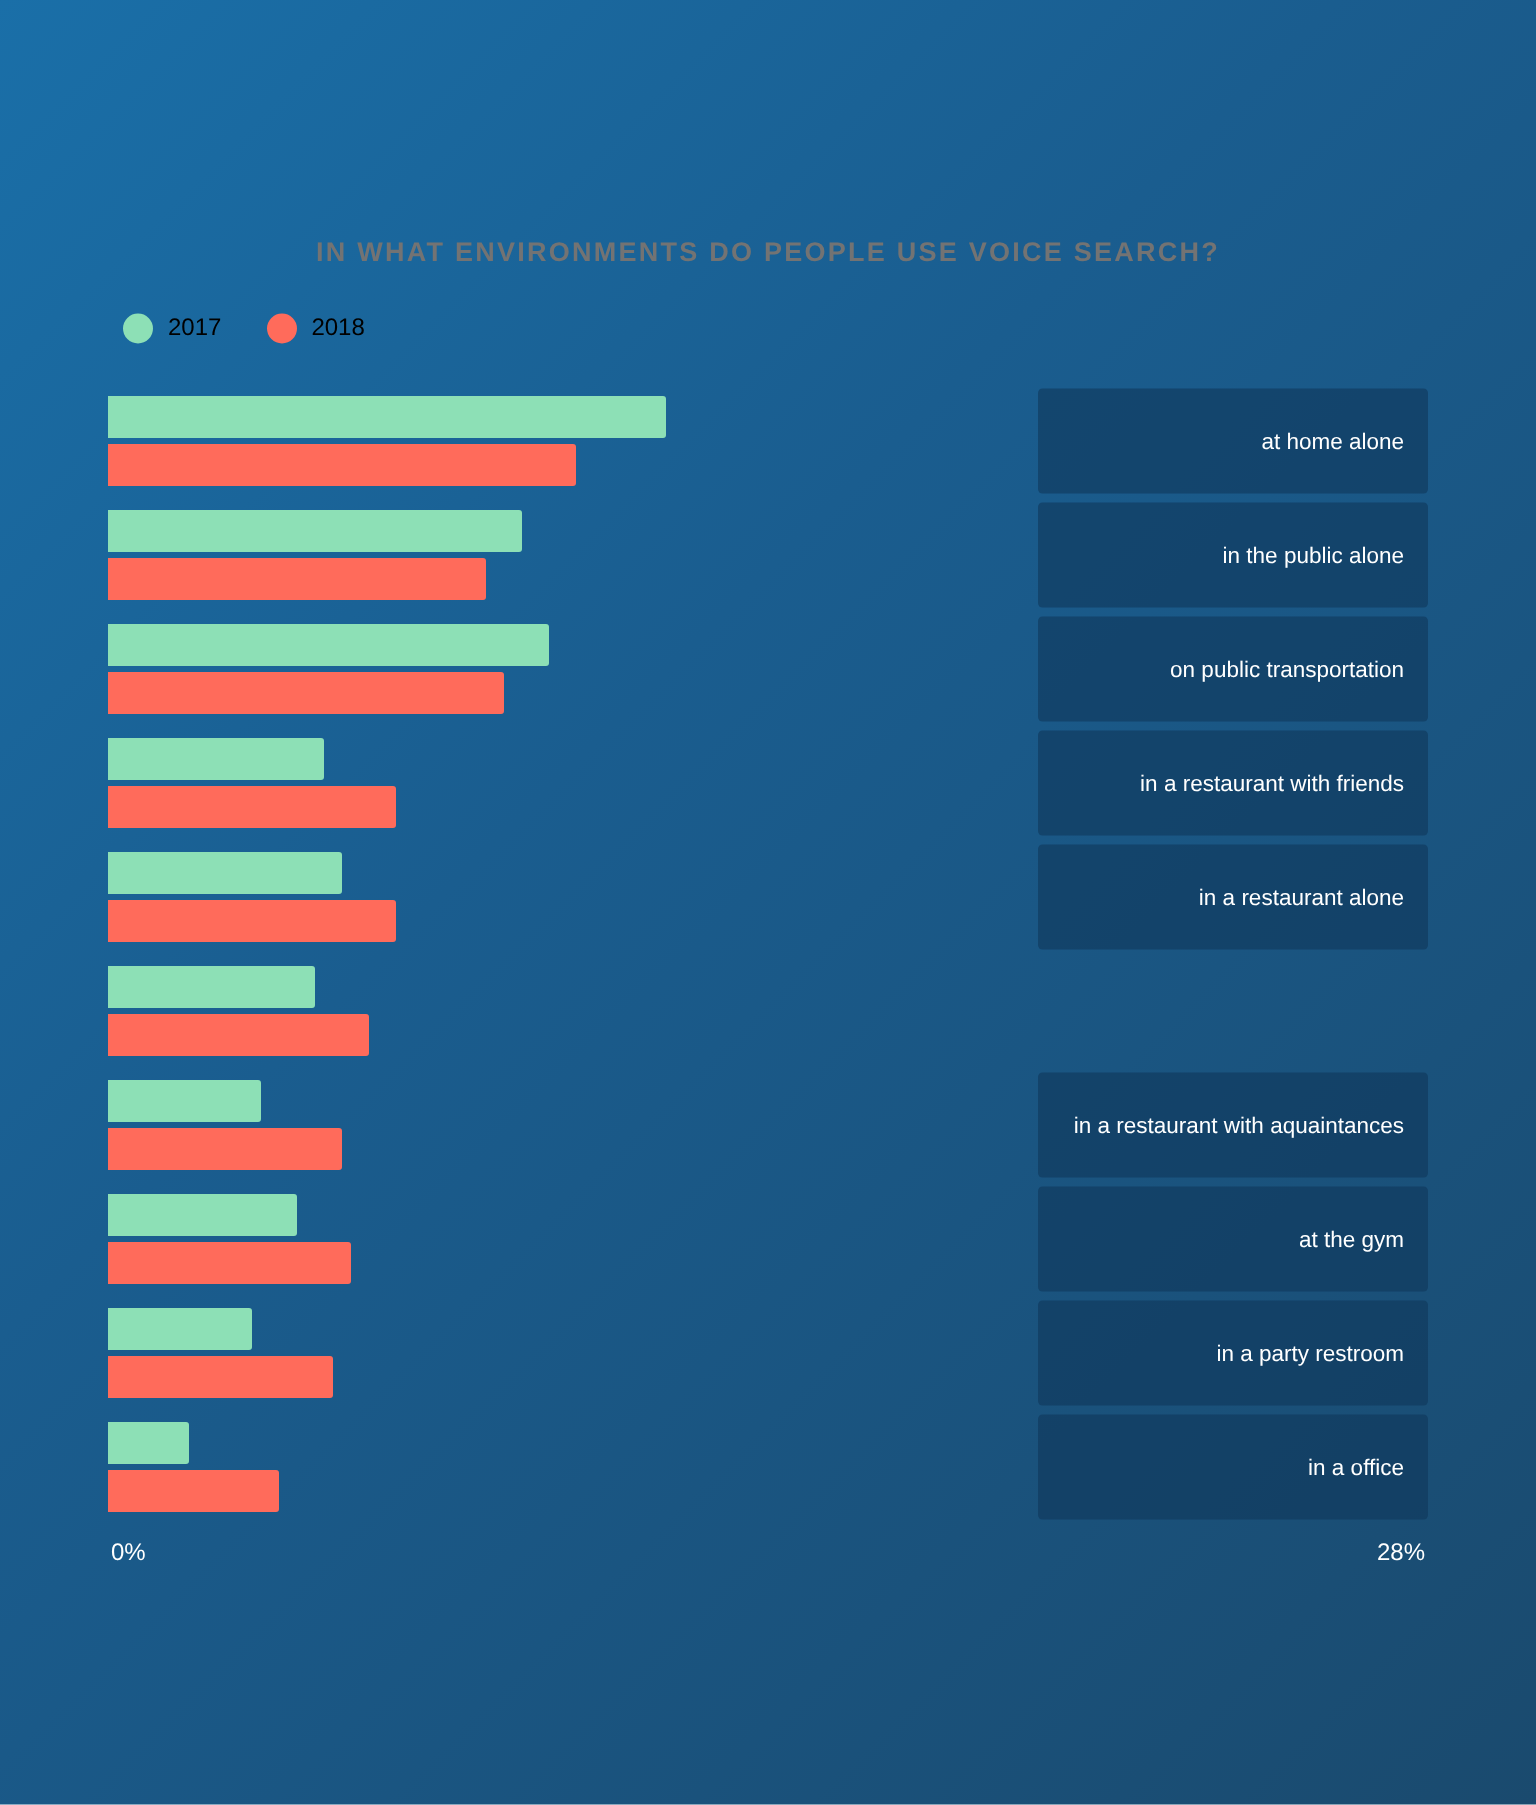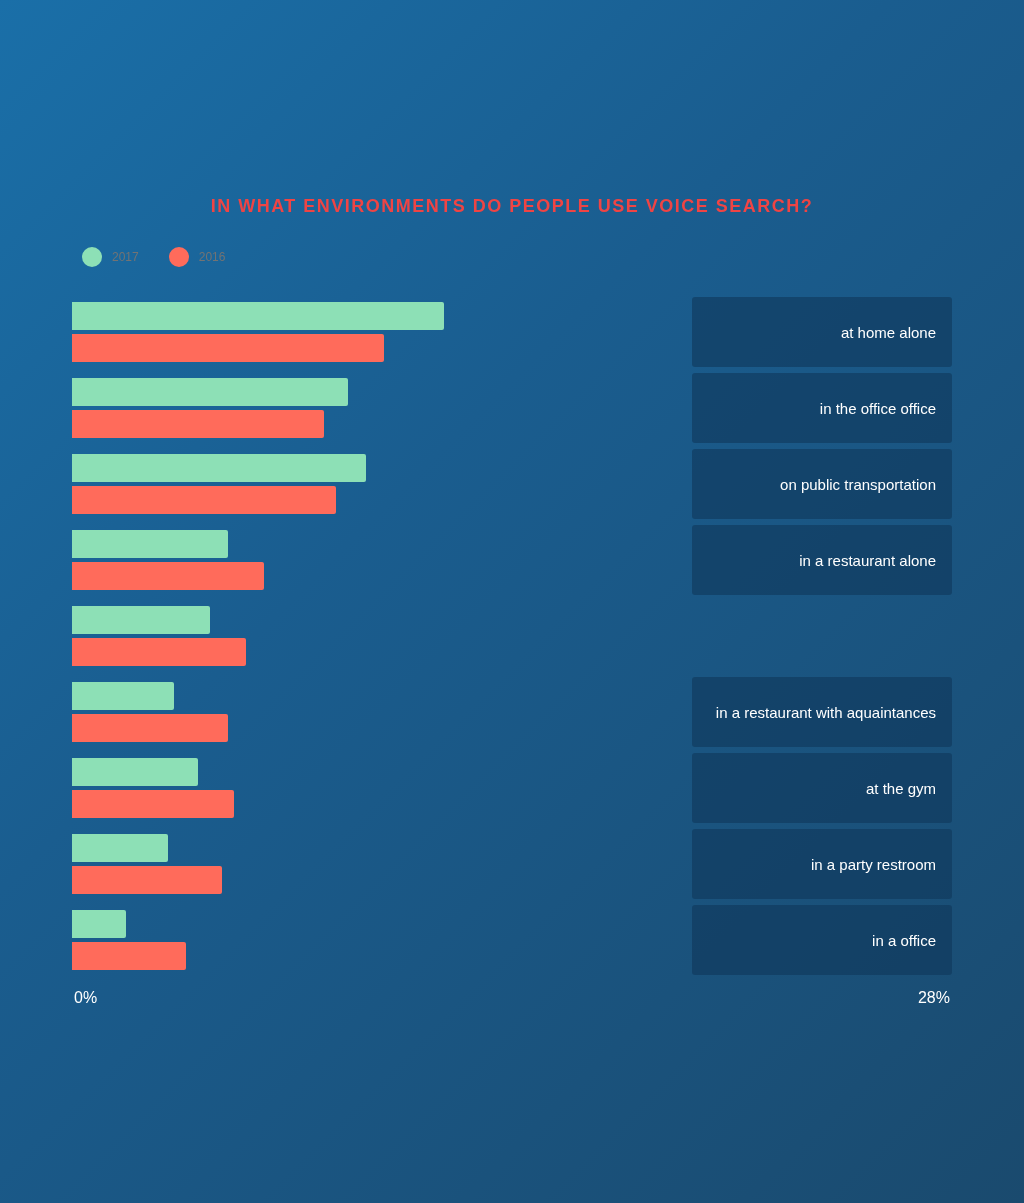--- a/index.html
+++ b/index.html
@@ -14,21 +14,21 @@
       font-family: 'Arial', sans-serif;
     }
 
     .chart-container {
       width: 920px;
       background: transparent;
       padding: 40px 20px 40px 20px;
     }
 
     .chart-title {
-      color: #ef4444;
+      color: #737373;
       font-size: 18px;
       font-weight: 900;
       letter-spacing: 1.5px;
       text-align: center;
       margin-bottom: 30px;
       text-transform: uppercase;
     }
 
     .legend {
       display: flex;
@@ -44,22 +44,22 @@
       gap: 10px;
     }
 
     .legend-dot {
       width: 20px;
       height: 20px;
       border-radius: 50%;
     }
 
     .legend-label {
-      color: #737373;
-      font-size: 12px;
+      color: #000000;
+      font-size: 16px;
       font-weight: 500;
     }
 
     .bars-area {
       width: 100%;
     }
 
     .bar-row {
       display: flex;
       align-items: stretch;
@@ -131,21 +131,21 @@
 <div class="chart-container">
   <div class="chart-title">IN WHAT ENVIRONMENTS DO PEOPLE USE VOICE SEARCH?</div>
 
   <div class="legend">
     <div class="legend-item">
       <div class="legend-dot" style="background-color: #8de0b6;"></div>
       <span class="legend-label">2017</span>
     </div>
     <div class="legend-item">
       <div class="legend-dot" style="background-color: #ff6b5b;"></div>
-      <span class="legend-label">2016</span>
+      <span class="legend-label">2018</span>
     </div>
   </div>
 
   <div class="bars-area" id="bars-area">
       <div class="bar-row">
         <div class="bars-group">
           <div class="bar-track">
             <div class="bar bar-2017" style="width: 372px;"></div>
           </div>
           <div class="bar-track">
@@ -159,34 +159,47 @@
       <div class="bar-row">
         <div class="bars-group">
           <div class="bar-track">
             <div class="bar bar-2017" style="width: 276px;"></div>
           </div>
           <div class="bar-track">
             <div class="bar bar-2018" style="width: 252px;"></div>
           </div>
         </div>
         <div class="label-cell">
-          <span class="label-text">in the office office</span>
+          <span class="label-text">in the public alone</span>
         </div>
       </div>
       <div class="bar-row">
         <div class="bars-group">
           <div class="bar-track">
             <div class="bar bar-2017" style="width: 294px;"></div>
           </div>
           <div class="bar-track">
             <div class="bar bar-2018" style="width: 264px;"></div>
           </div>
         </div>
         <div class="label-cell">
           <span class="label-text">on public transportation</span>
+        </div>
+      </div>
+      <div class="bar-row">
+        <div class="bars-group">
+          <div class="bar-track">
+            <div class="bar bar-2017" style="width: 144px;"></div>
+          </div>
+          <div class="bar-track">
+            <div class="bar bar-2018" style="width: 192px;"></div>
+          </div>
+        </div>
+        <div class="label-cell">
+          <span class="label-text">in a restaurant with friends</span>
         </div>
       </div>
       <div class="bar-row">
         <div class="bars-group">
           <div class="bar-track">
             <div class="bar bar-2017" style="width: 156px;"></div>
           </div>
           <div class="bar-track">
             <div class="bar bar-2018" style="width: 192px;"></div>
           </div>

